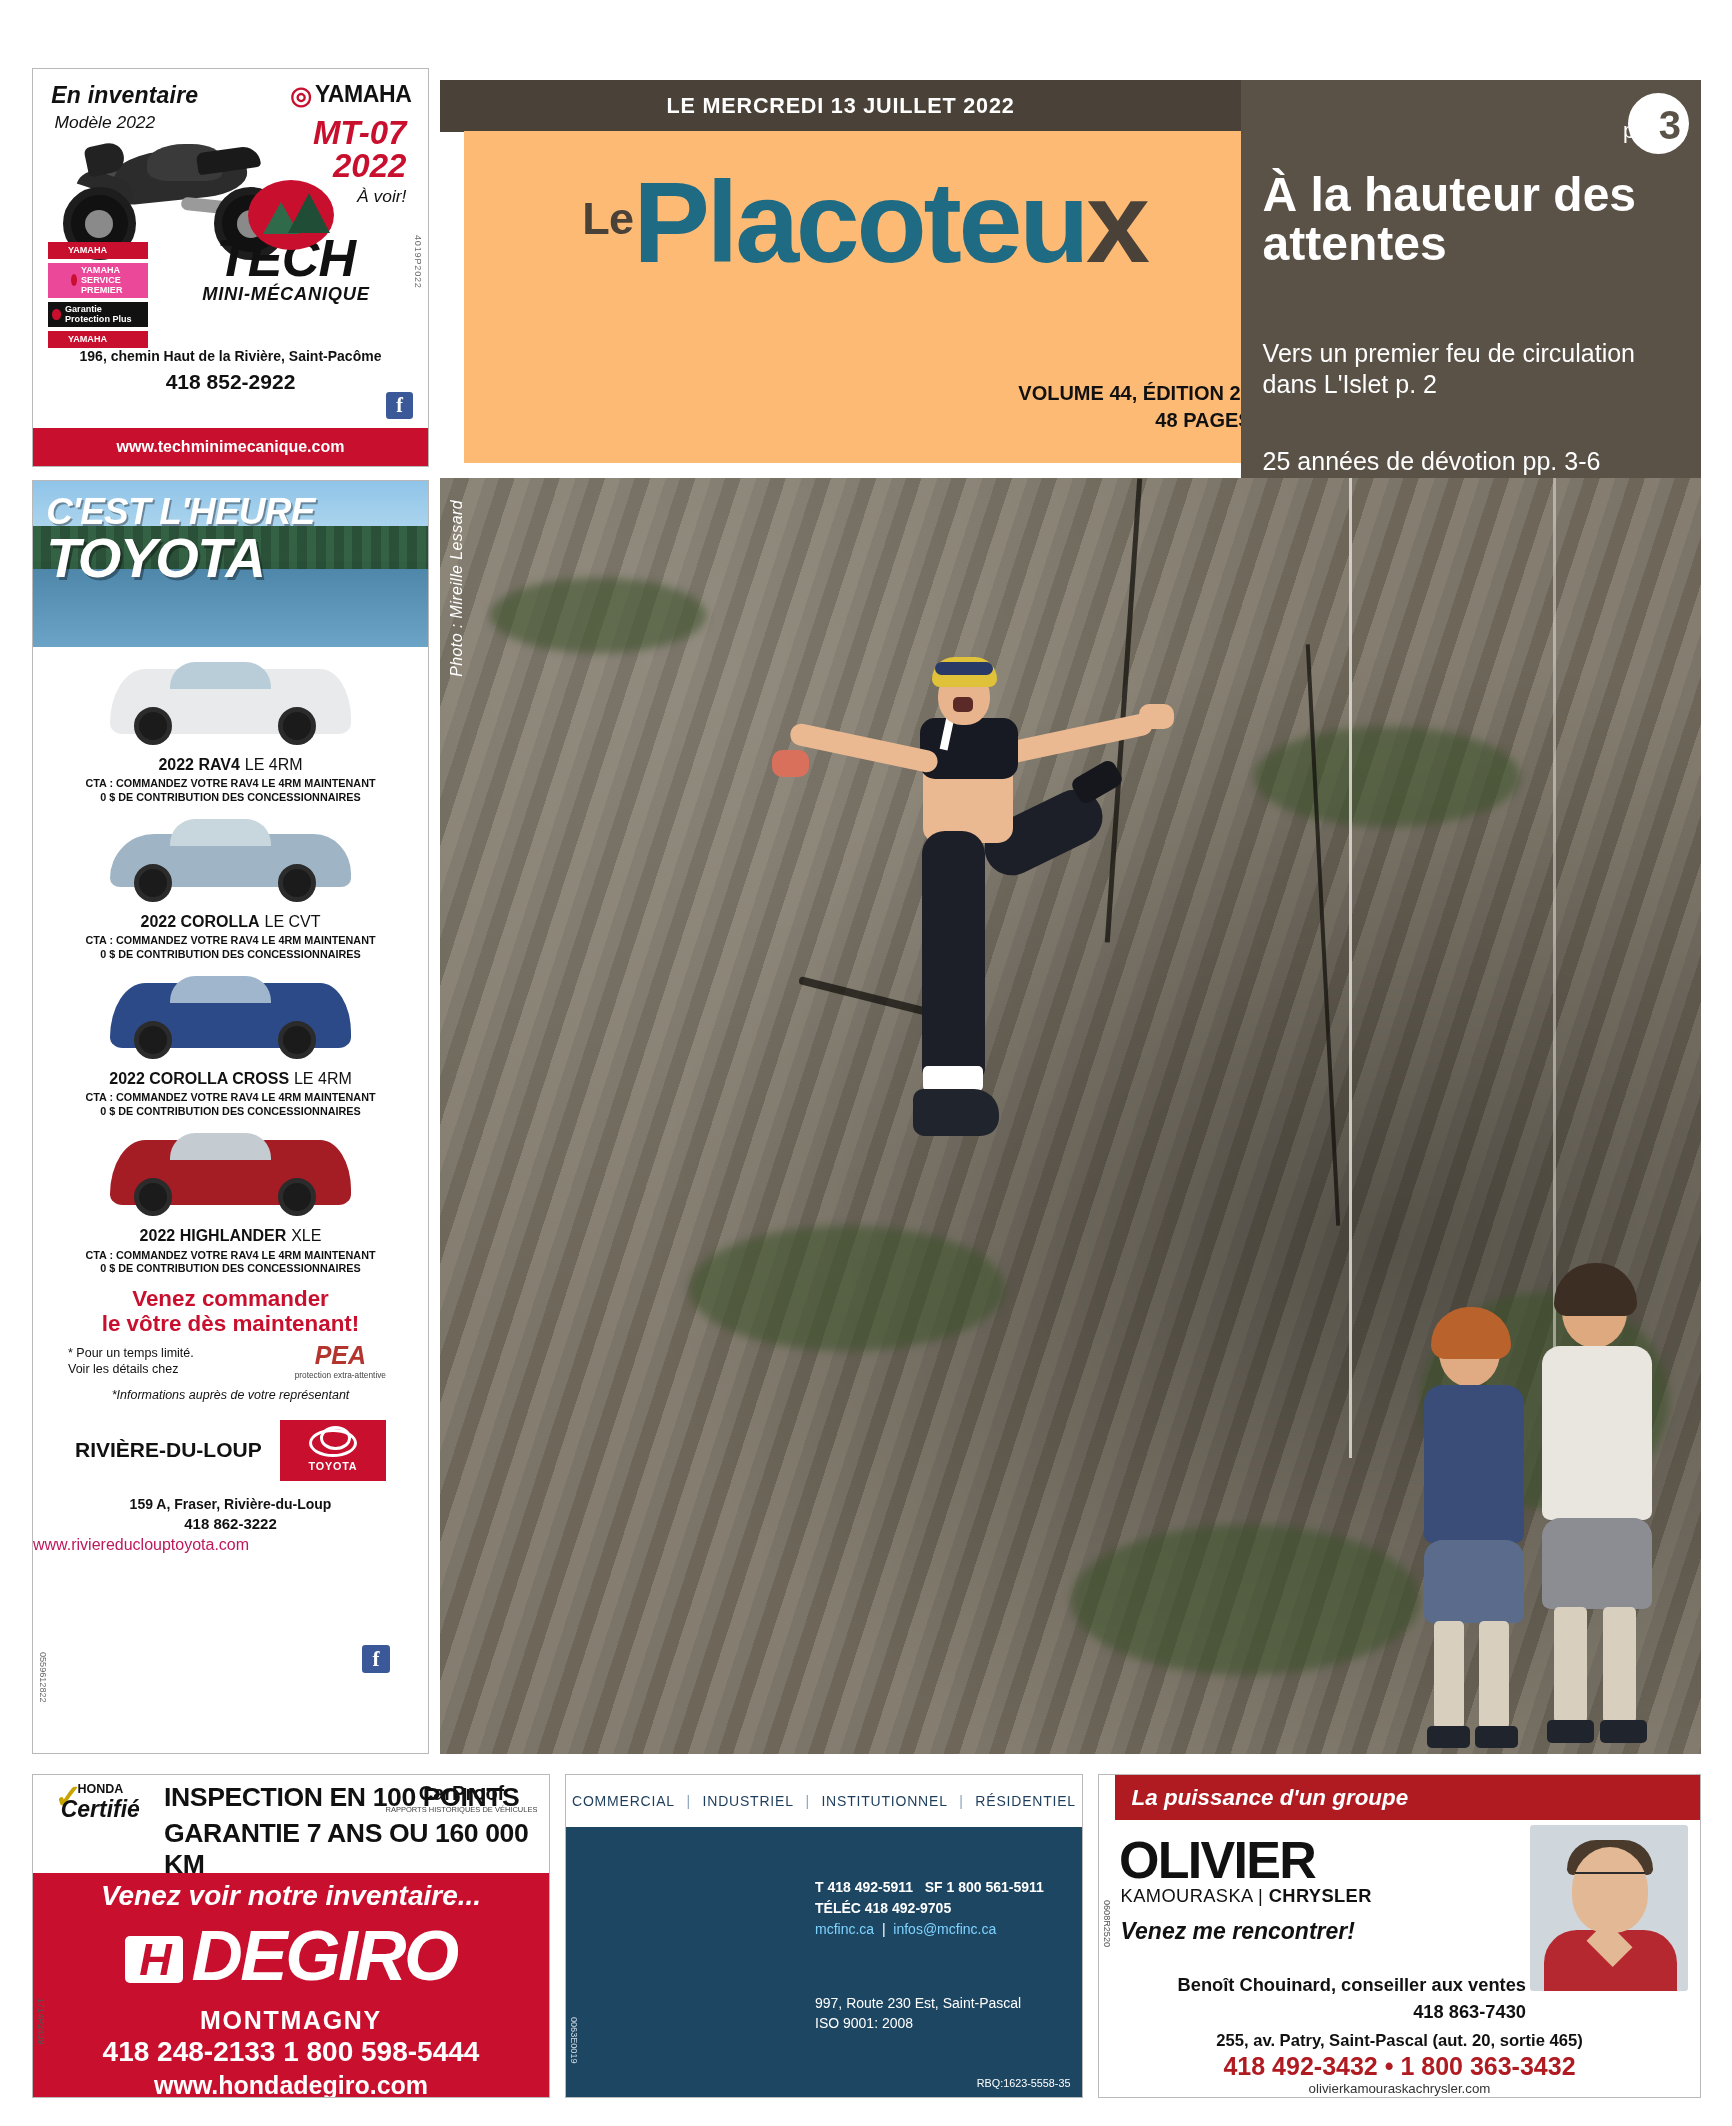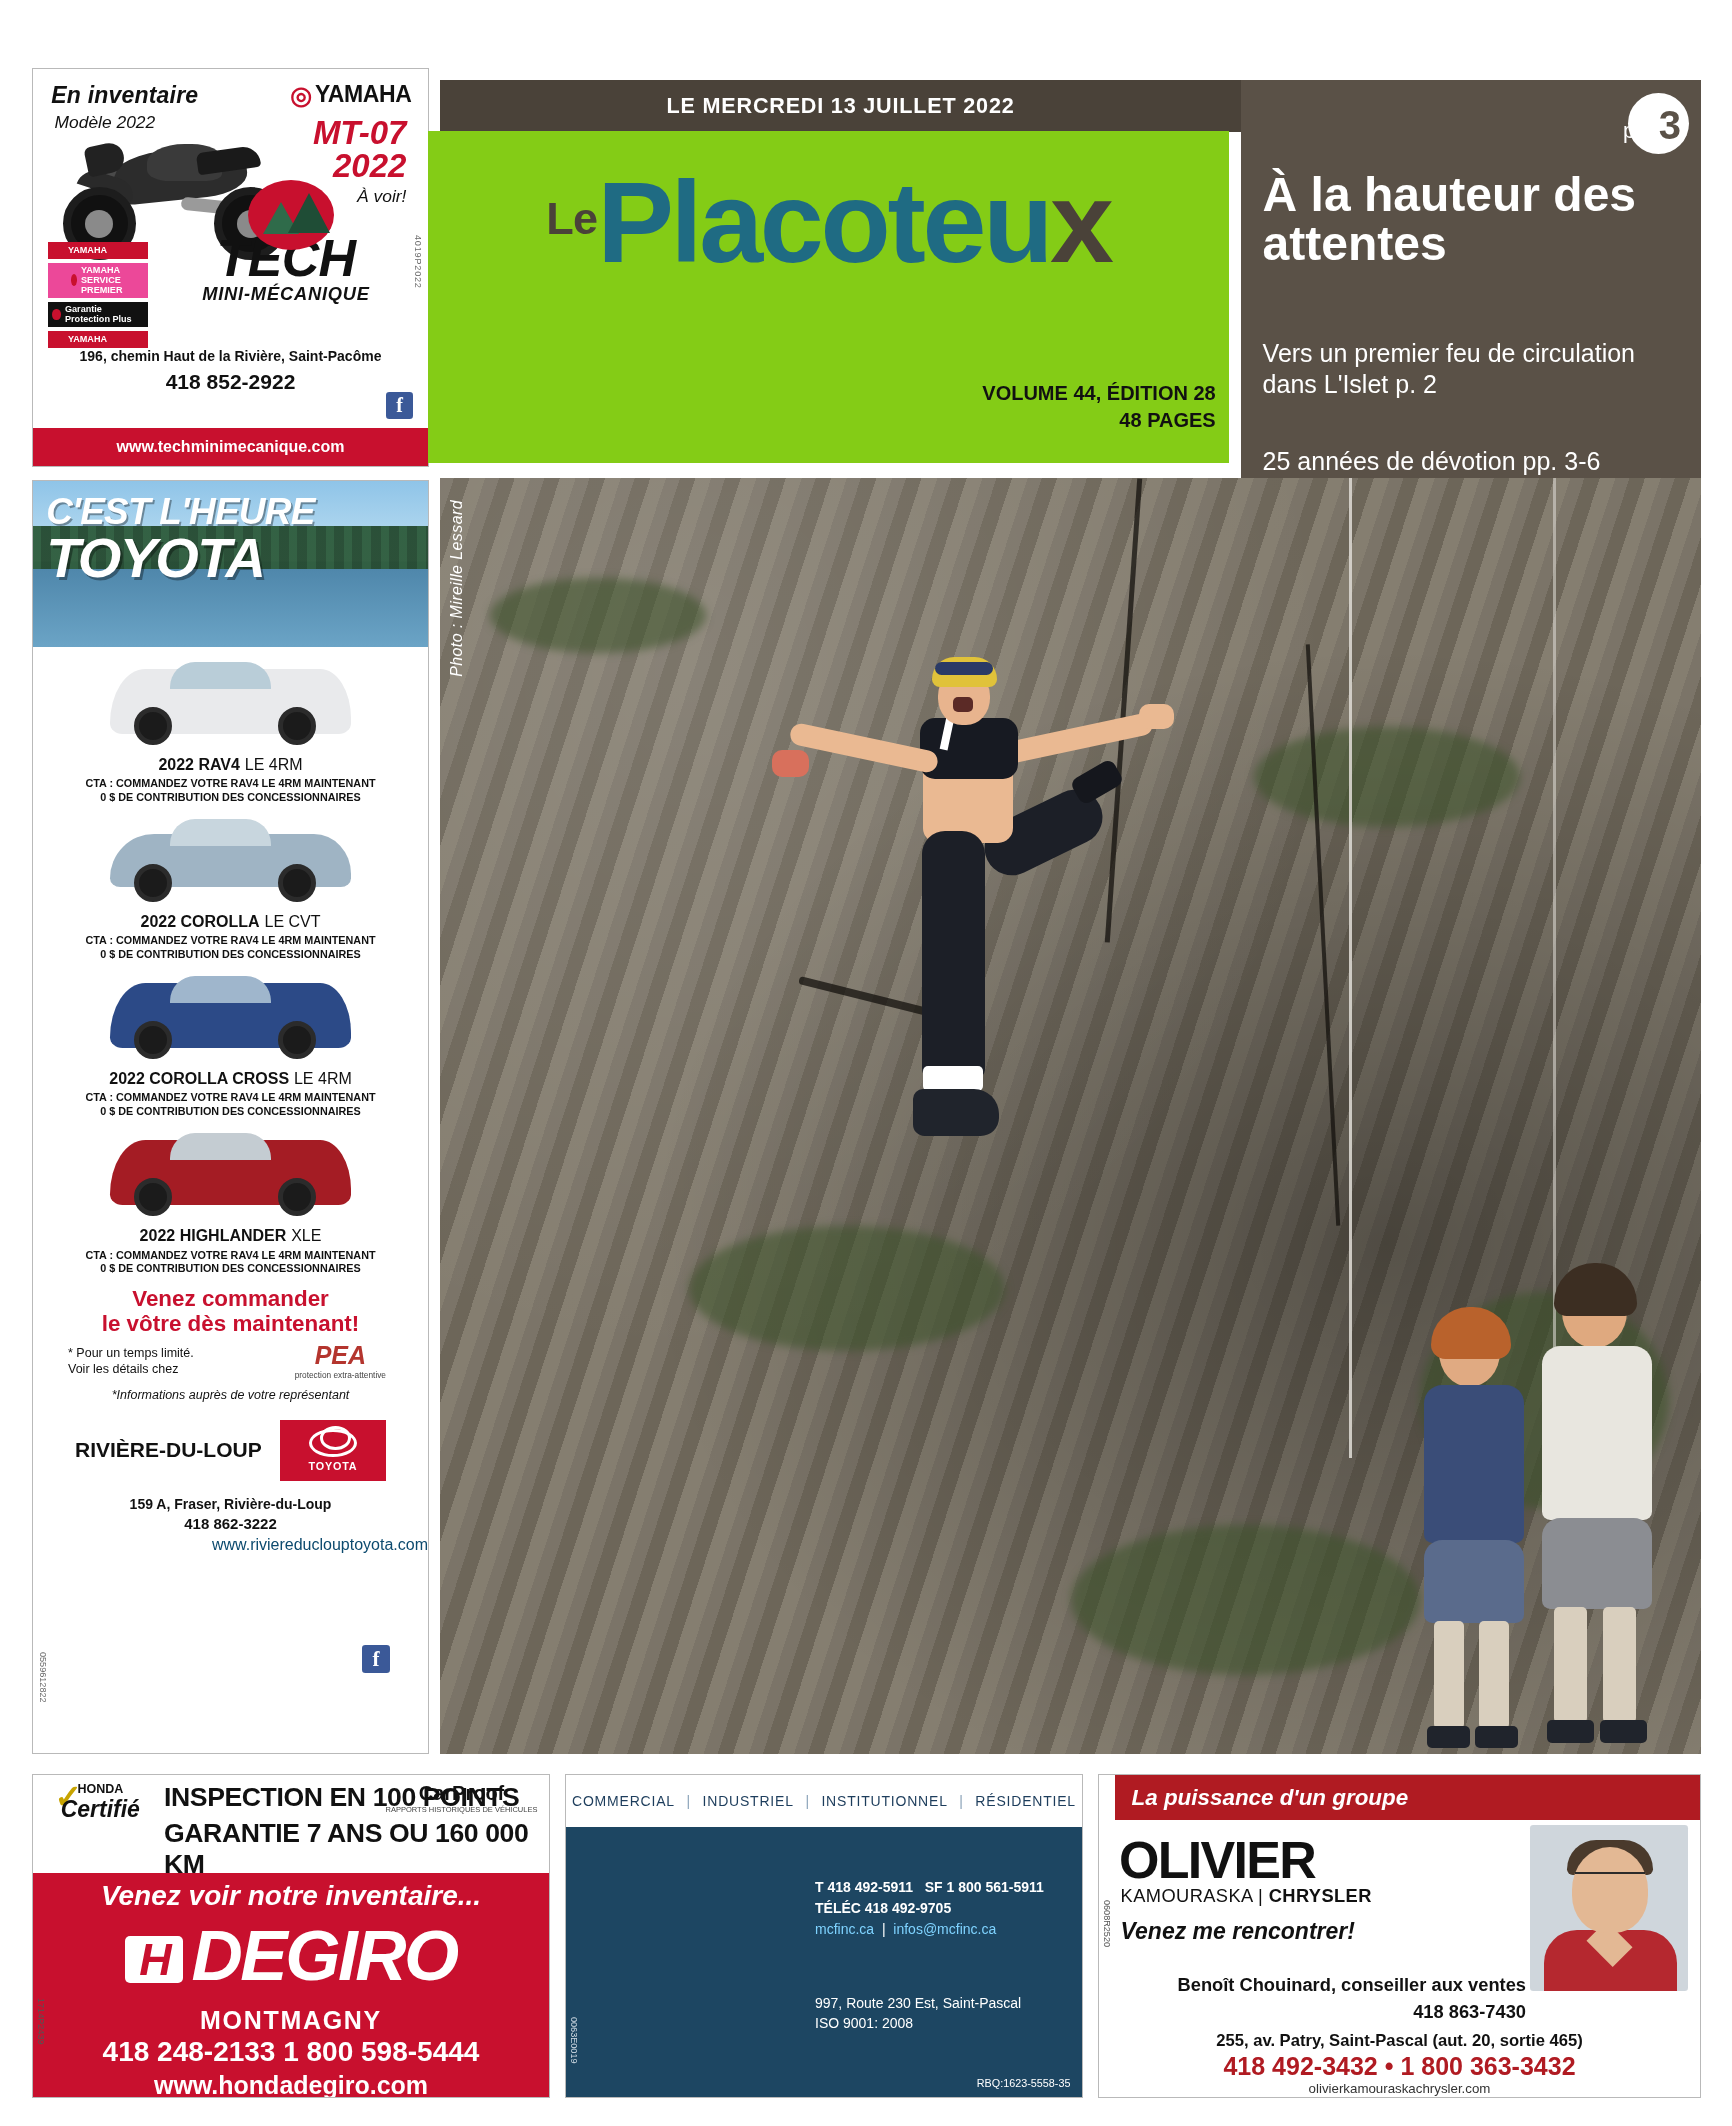--- a/index.html
+++ b/index.html
@@ -82,28 +82,28 @@
   .toy-note { font-size:12.5px; color:#111; margin:10px 0 0 35px; line-height:1.25;}
   .toy-info { font-size:12.5px; font-style:italic; color:#111; text-align:center; margin-top:10px;}
   .toy-deal { display:flex; align-items:center; justify-content:center; gap:18.3px; margin-top:18.3px;}
   .toy-deal .name { font-size:21px; font-weight:bold; color:#111;}
   .toy-logo { width:106px; height:61px; background:#c8102e; color:#fff; display:flex; align-items:center; justify-content:center; flex-direction:column;}
   .toy-logo .el { width:48px; height:28px; border:3.3px solid #fff; border-radius:50%; position:relative;}
   .toy-logo .el::before{content:"";position:absolute;left:50%;top:-6.6px;margin-left:-12.5px;width:25px;height:18.3px;border:3.3px solid #fff;border-radius:50%;}
   .toy-logo .tt { font-size:10.8px; font-weight:bold; letter-spacing:0.8px; margin-top:2.5px;}
   .toy-addr { text-align:center; font-size:14px; font-weight:bold; margin-top:15px;}
   .toy-tel { text-align:center; font-size:15px; font-weight:bold; margin-top:3.3px;}
-  .toy-web { text-align:right; font-size:16px; color:#0c4a6e; margin-top:3.3px;}
+  .toy-web { text-align:left; font-size:16px; color:#be185d; margin-top:3.3px;}
   .toy-fb { position:absolute; right:38px; bottom:80px; width:28px;height:28px;background:#3b5998;color:#fff;font-weight:bold;font-size:21px;text-align:center;line-height:28px;border-radius:3.3px;font-family:"Liberation Serif",serif;}
   .toy-code { position:absolute; left:5px; bottom:50px; writing-mode:vertical-rl; font-size:9.1px; color:#6b6b6b;}
 
   
   .date-bar { position:absolute; left:440px; top:80px; width:801px; height:52px; background:#4a4239; color:#fff;
      display:flex; align-items:center; justify-content:center; font-size:21.6px; font-weight:bold; letter-spacing:0.8px;}
-  .masthead { position:absolute; left:428px; top:131px; width:801px; height:332px; background:#84cc16; }
+  .masthead { position:absolute; left:464px; top:131px; width:801px; height:332px; background:#fdba74; }
   .logo-wrap { position:absolute; left:0; right:0; top:25px; text-align:center; white-space:nowrap;}
   .logo-le { font-size:45px; font-weight:bold; color:#4a4239; vertical-align:28px; letter-spacing:-0.8px;}
   .logo-main { font-size:115px; font-weight:bold; color:#1f6b83; letter-spacing:-3.3px;}
   .logo-x { font-size:115px; font-weight:bold; color:#4a4239; letter-spacing:-3.3px;}
   .vol { position:absolute; right:13.3px; top:249px; text-align:right; font-size:20px; font-weight:bold; color:#111; line-height:1.35;}
 
   
   .teaser { position:absolute; left:1241px; top:80px; width:460px; height:578px; background:#5a5147; color:#fff; }
   .teaser .pcirc { position:absolute; right:11.6px; top:13.3px; width:61px; height:61px; border-radius:50%; background:#fff; }
   .teaser .pnum2 { position:absolute; right:20px; top:23px; font-size:40px; font-weight:bold; color:#5a5147; z-index:3;}

